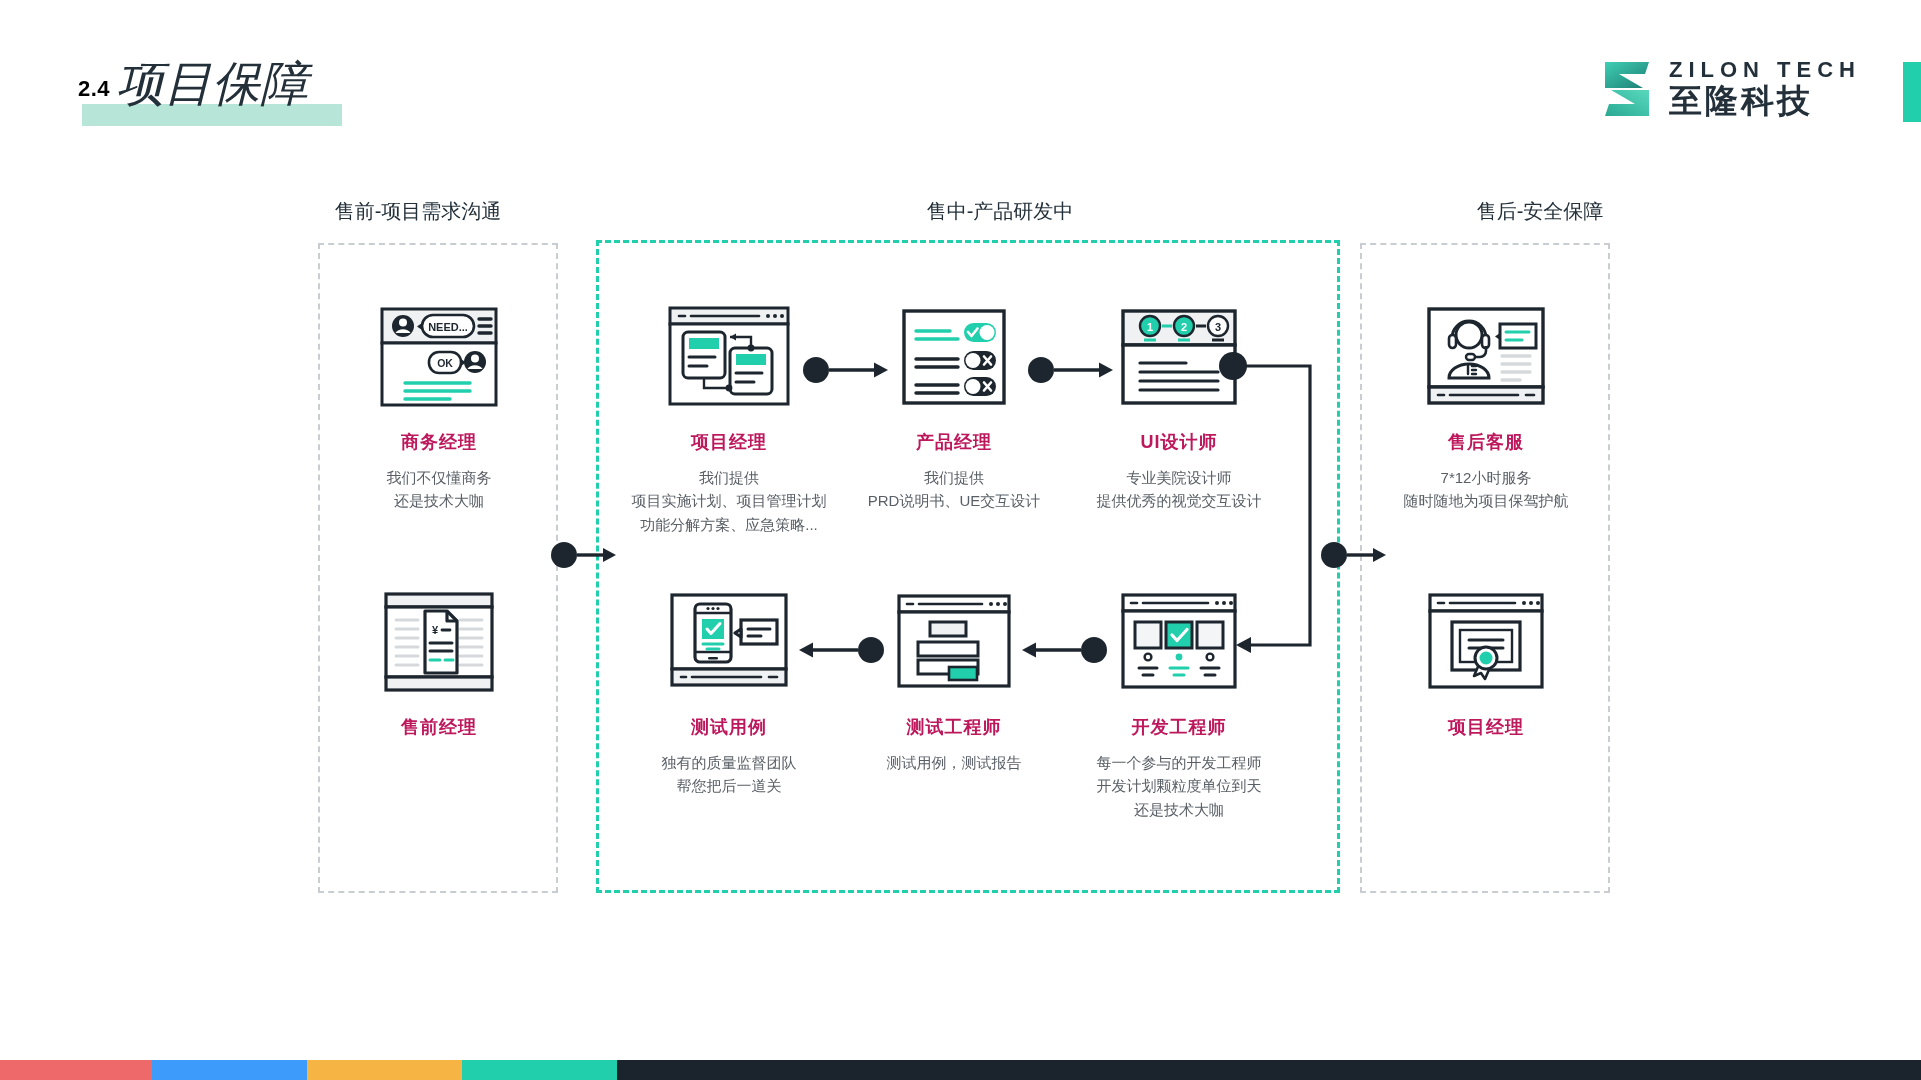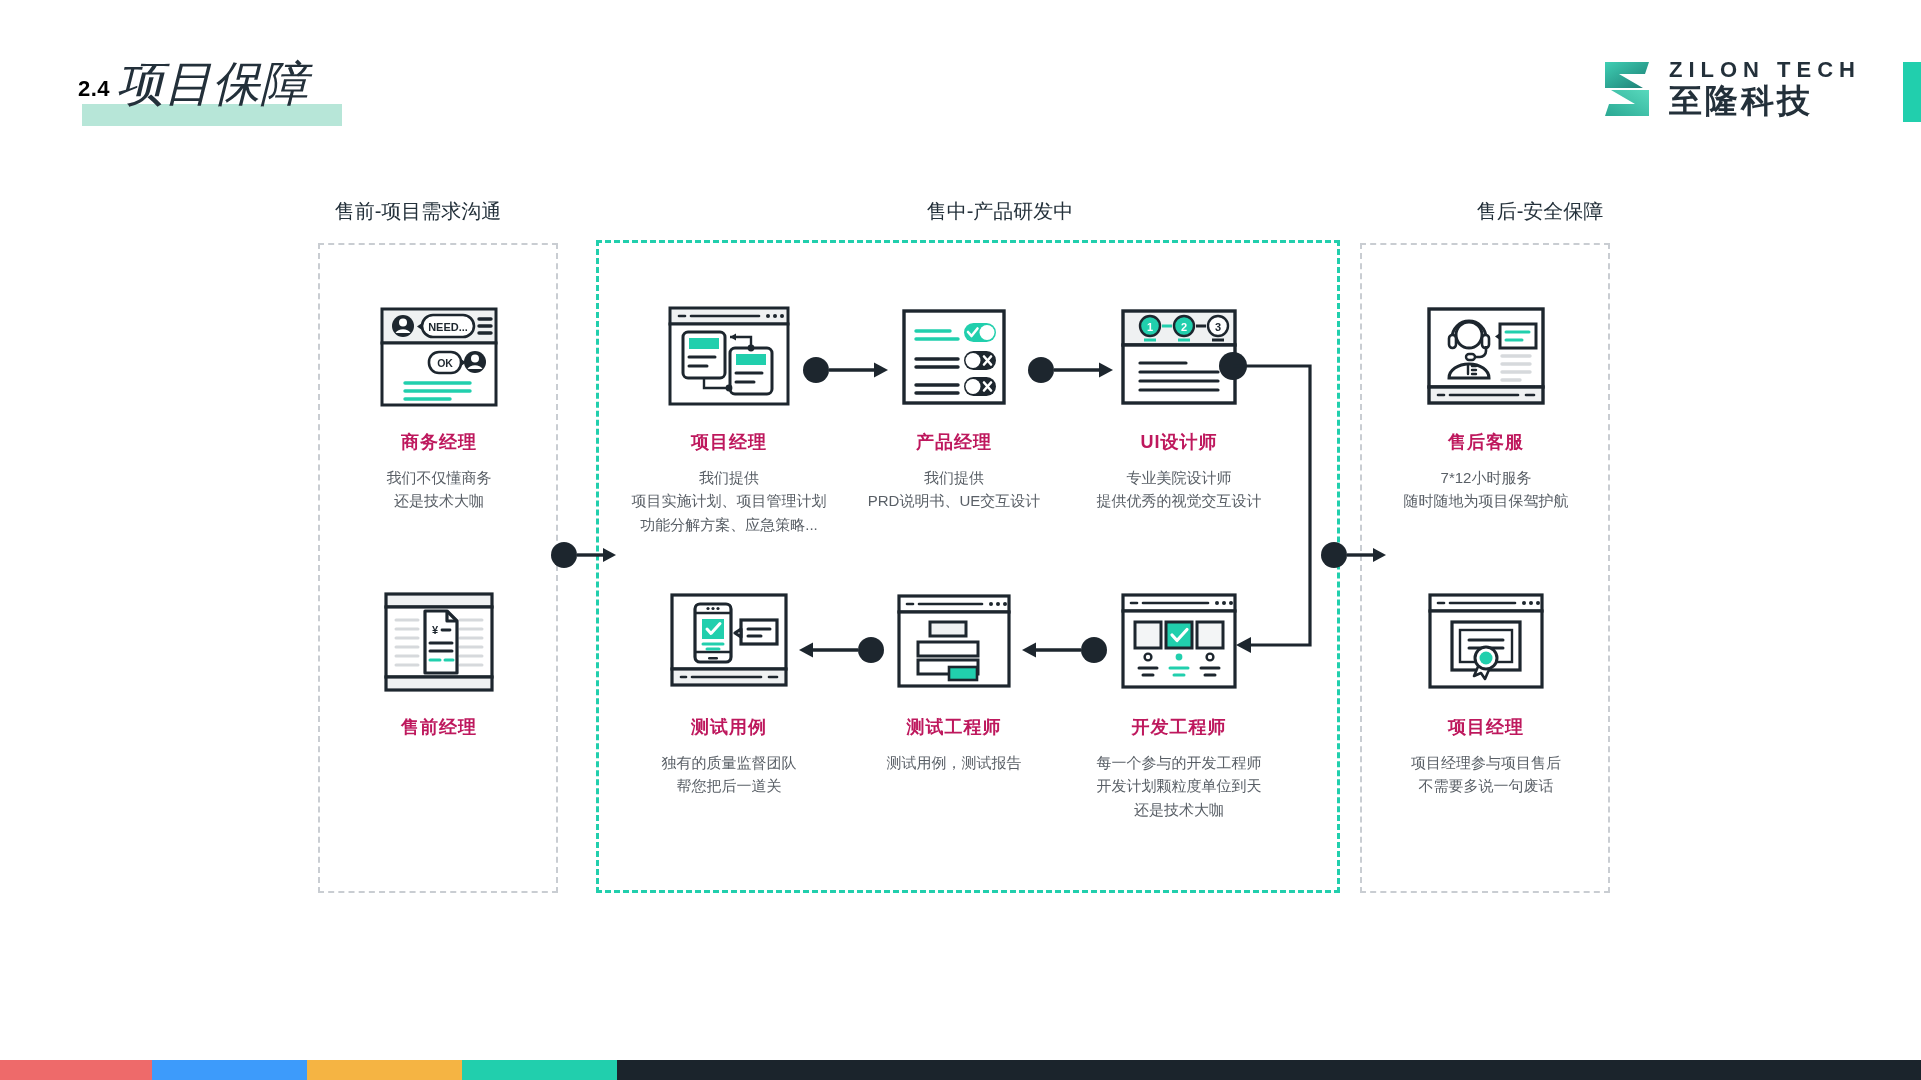--- a/index.html
+++ b/index.html
@@ -420,24 +420,20 @@
       <g stroke="#1d262e" stroke-width="3" stroke-linecap="round">
         <line x1="44" y1="50" x2="78" y2="50"></line>
           <line x1="44" y1="58" x2="78" y2="58"></line>
       </g>
       <path d="M55 72 l-6 14 l7 -3 l4 6 l6 -14 z" fill="#fff" stroke="#1d262e" stroke-width="2.6" stroke-linejoin="round"></path>
       <circle cx="61" cy="68" r="11" fill="#fff" stroke="#1d262e" stroke-width="3"></circle>
       <circle cx="61" cy="68" r="6.5" fill="#21cfad"></circle>
     </svg>
   </div>
   <div class="card-title">项目经理</div>
-  <div class="card-desc">
-    <div>项目经理参与项目售后</div>
-    <div>不需要多说一句废话</div>
-  </div>
 </div>
 
 <svg class="conn" style="left:548px;top:535px;" width="70" height="40" viewBox="0 0 70 40">
   <circle cx="16" cy="20" r="13" fill="#1d262e"></circle>
   <line x1="29" y1="20" x2="56" y2="20" stroke="#1d262e" stroke-width="3.4"></line>
   <path d="M68 20 l-13 -7 l0 14 z" fill="#1d262e"></path>
 </svg>
 
 <svg class="conn" style="left:800px;top:350px;" width="90" height="40" viewBox="0 0 90 40">
   <circle cx="16" cy="20" r="13" fill="#1d262e"></circle>

